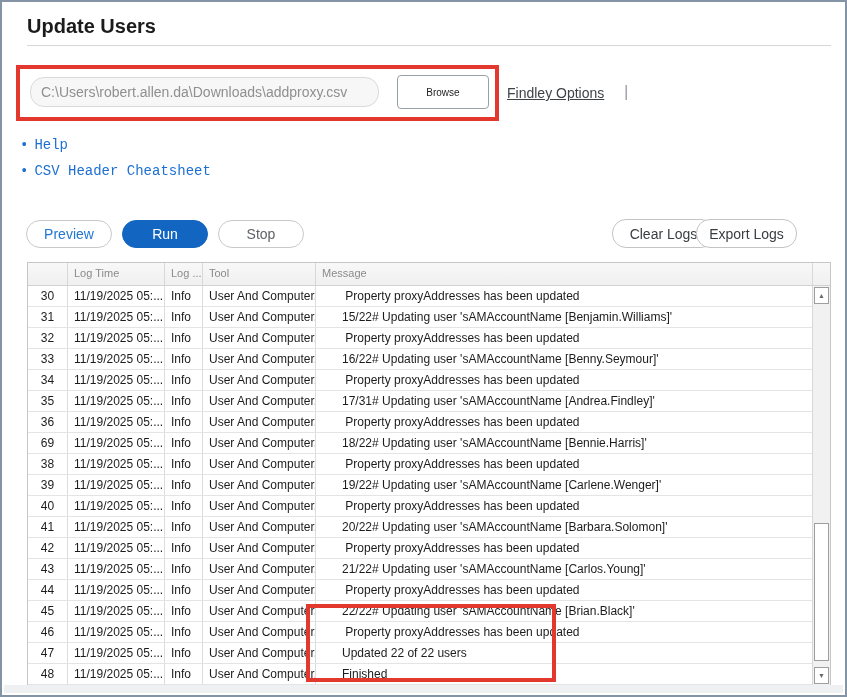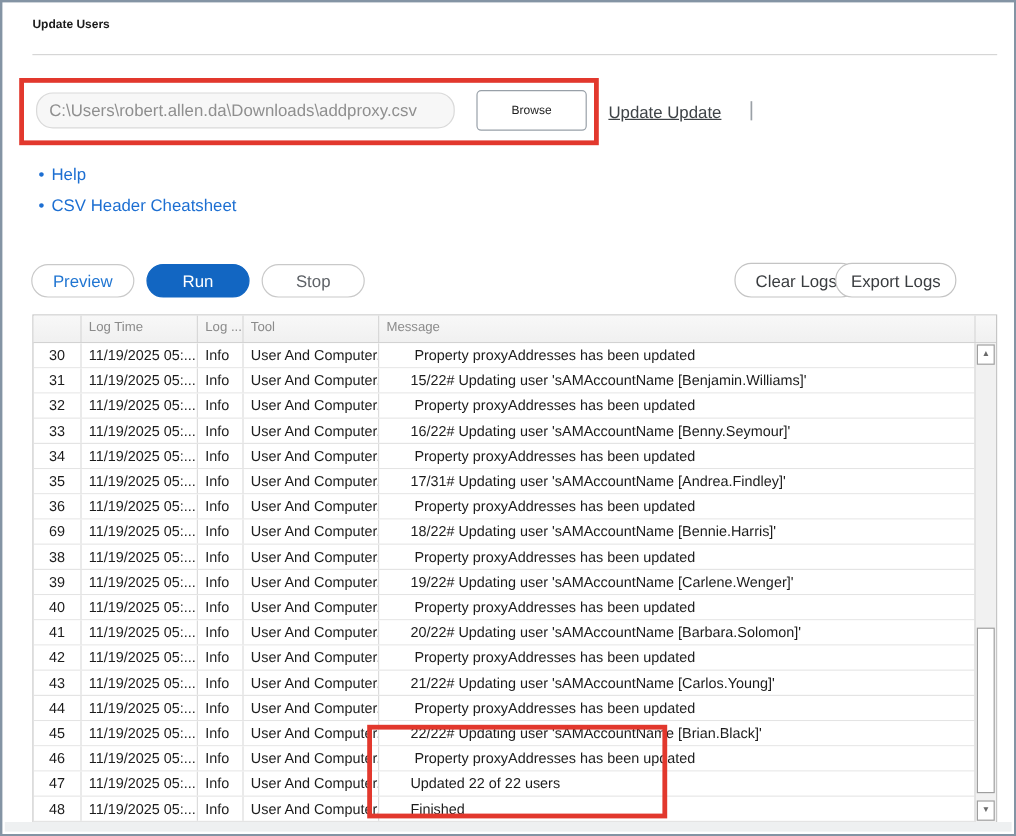--- a/index.html
+++ b/index.html
@@ -1,39 +1,39 @@
 <!DOCTYPE html>
 <html style="--accent-blue: #1266c2; --link-blue: #1d6fd2; --annotation-red: #e2382d;"><head>
 <meta charset="utf-8">
 <style>
   * { margin:0; padding:0; }
   body { background:#fff; font-family:"Liberation Sans", sans-serif; }
   .window {
     position:relative; width:847px; height:697px; box-sizing:border-box;
     background:#fff; border:2px solid #8494a4; overflow:hidden;
   }
-  .page-title { position:absolute; left:25px; top:13px; font-size:10px; font-weight:600; color:#1b1b1b; }
+  .page-title { position:absolute; left:25px; top:13px; font-size:20px; font-weight:600; color:#1b1b1b; }
   .title-divider { position:absolute; left:25px; top:43px; width:804px; height:1px; background:#d6d6d6; }
 
   .file-input {
     position:absolute; left:28px; top:75px; width:349px; height:30px; box-sizing:border-box;
     background:#f7f7f7; border:1px solid #d9d9d9; border-radius:14px;
     padding:0 10px; font-size:14px; color:#8f8f8f; font-family:"Liberation Sans", sans-serif;
   }
   .browse-btn {
     position:absolute; left:395px; top:73px; width:92px; height:34px; box-sizing:border-box;
     background:#fff; border:1px solid #98a0a8; border-radius:4px;
     font-size:10px; color:#1d1d1d; display:flex; align-items:center; justify-content:center; cursor:pointer;
   }
   .gray-link { position:absolute; top:83px; font-size:14px; color:#3e4347; text-decoration:underline; cursor:pointer; }
   .lk-update { left:505px; }
   .lk-download { left:639px; }
   .pipe-sep { position:absolute; left:622px; top:80px; font-size:17px; color:#9aa0a6; }
 
-  .bullet-link { position:absolute; left:30px; font-size:14px; color:var(--link-blue); cursor:pointer; }
+  .bullet-link { position:absolute; left:18px; font-size:14px; color:var(--link-blue); cursor:pointer;font-family:Liberation Mono, monospace; }
   .bl-help { top:135px; }
   .bl-cheat { top:161px; }
   .bullet-link .dot { margin-right:6px; }
 
   .btn {
     position:absolute; box-sizing:border-box; border-radius:14px; font-size:14px;
     display:flex; align-items:center; justify-content:center; cursor:pointer; background:#fff;
   }
   .btn-preview { left:24px;  top:218px; width:86px; height:28px; border:1px solid #c9c9c9; color:#2176d2; }
   .btn-run     { left:120px; top:218px; width:86px; height:28px; border:1px solid var(--accent-blue); background:var(--accent-blue); color:#fff; }
@@ -83,21 +83,21 @@
 </head>
 <body>
 
 <div class="window">
 
   <div class="page-title">Update Users</div>
   <div class="title-divider"></div>
 
   <input class="file-input" type="text" value="C:\Users\robert.allen.da\Downloads\addproxy.csv" style="">
   <div class="browse-btn">Browse</div>
-  <span class="gray-link lk-update">Update Update</span>
+  <span class="gray-link lk-update">Findley Options</span>
   <span class="pipe-sep">|</span>
 
   <div class="bullet-link bl-help">
     <span class="dot">•</span><span>Help</span>
   </div>
   <div class="bullet-link bl-cheat">
     <span class="dot">•</span><span>CSV Header Cheatsheet</span>
   </div>
 
   <div class="btn btn-preview">Preview</div>

